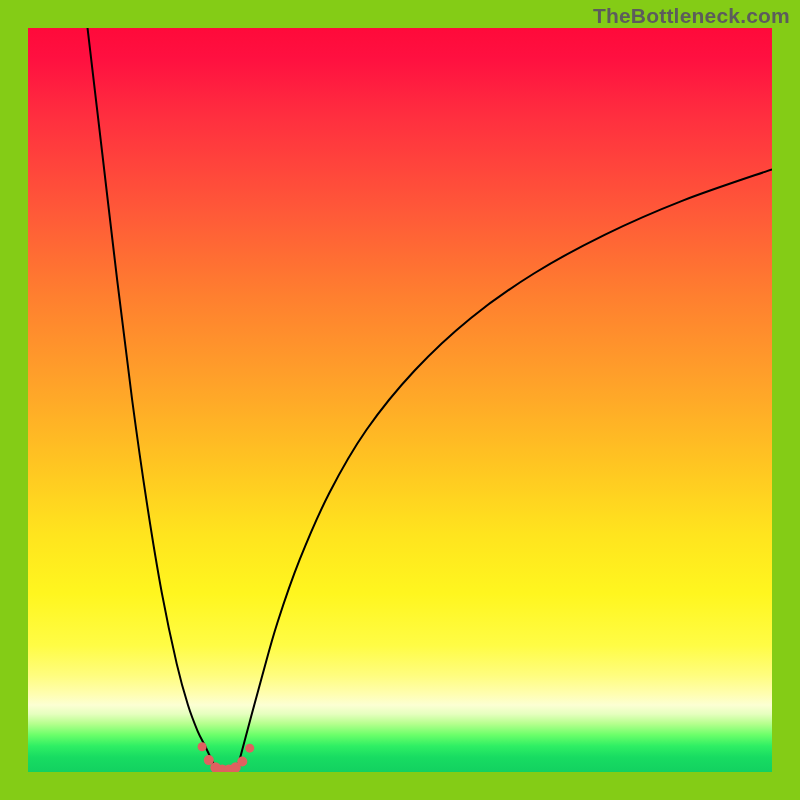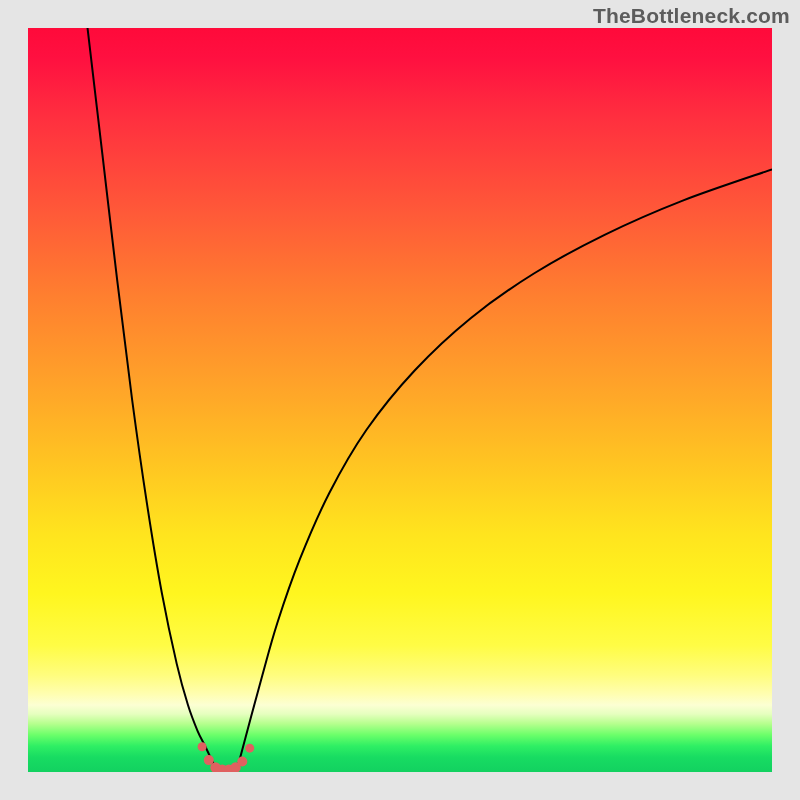--- a/index.html
+++ b/index.html
@@ -9,21 +9,21 @@
     height: 800px;
     background: #000;
     overflow: hidden;
   }
   .frame {
     position: absolute;
     top: 0;
     left: 0;
     width: 800px;
     height: 800px;
-    background: #e5e5e5;
+    background: #84cc16;
   }
   .plot {
     position: absolute;
     top: 28px;
     left: 28px;
     width: 744px;
     height: 744px;
     overflow: hidden;
   }
   .gradient {

